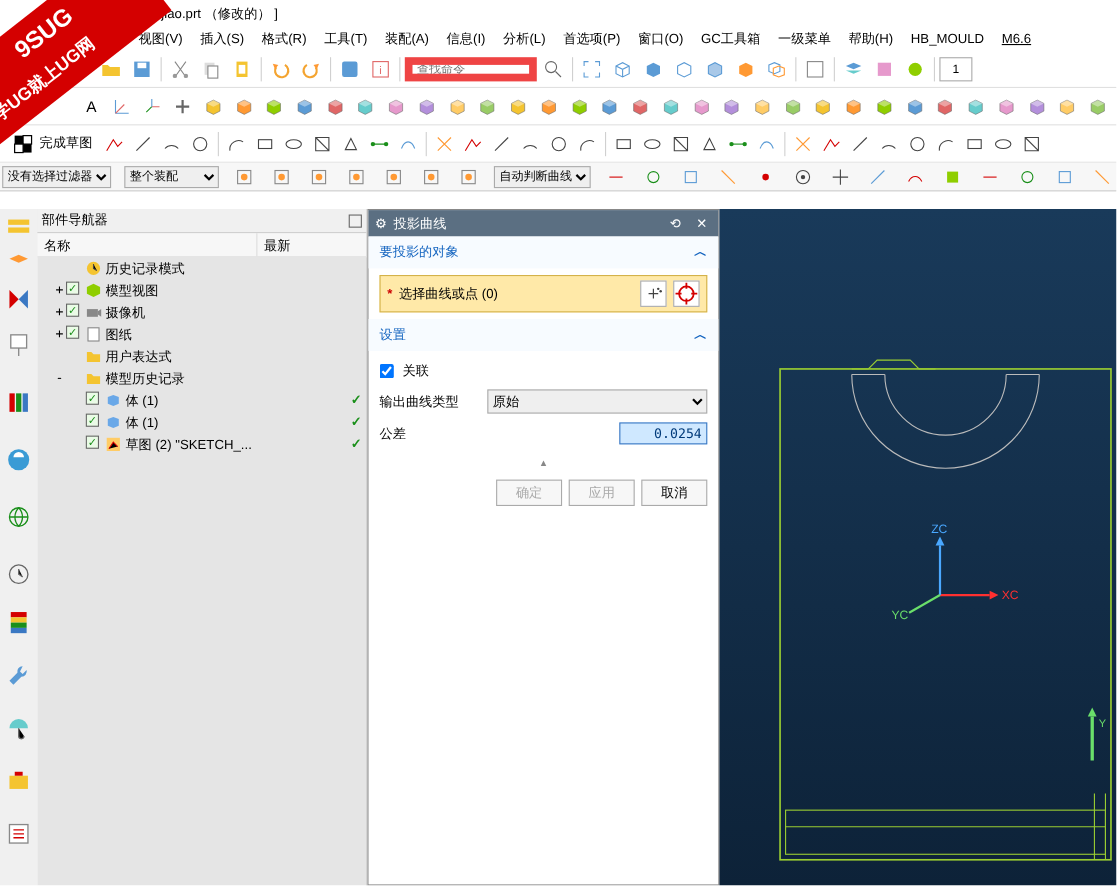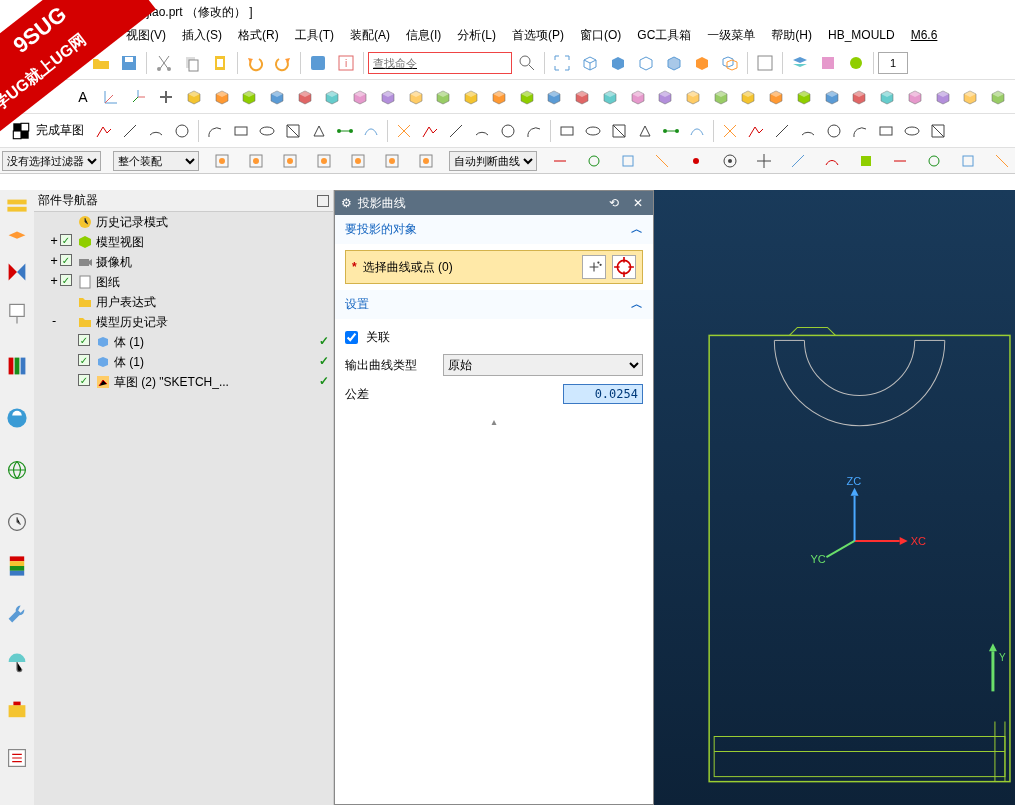--- a/index.html
+++ b/index.html
@@ -17,21 +17,21 @@
 
 .menubar { height: 22px; display: flex; align-items: center; padding-left: 120px; gap: 4px; font-size: 12px; }
 .menubar span { padding: 2px 6px; cursor: default; }
 
 
 .tbrow { height: 34px; display: flex; align-items: center; gap: 2px; padding: 2px 4px; border-bottom: 1px solid #e0e0e0; }
 .tbrow.r2 { padding-left: 70px; }
 .tico { width: 26px; height: 26px; display: inline-flex; align-items: center; justify-content: center; border: 1px solid transparent; border-radius: 3px; }
 .tico svg { width: 20px; height: 20px; }
 .tsep { width: 1px; height: 22px; background: #d0d0d0; margin: 0 2px; }
-.tsearch { width: 144px; height: 22px; border: 1px solid #ef4444; font-size: 11px; padding: 0 4px; text-decoration: underline; }
+.tsearch { width: 120px; height: 22px; border: 7px solid #ef4444; font-size: 11px; padding: 0 4px; }
 .tnum { width: 30px; height: 22px; border: 1px solid #aaa; font-size: 11px; text-align: center; }
 
 
 .tc-y { fill: #f4c430; }
 .tc-o { fill: #ff9933; }
 .tc-b { fill: #5b9bd5; }
 .tc-g { fill: #8fce00; }
 .tc-gr { fill: #999; }
 .tc-pk { fill: #e699cc; }
 .tc-cn { fill: #66cccc; }
@@ -843,20 +843,24 @@
           <rect fill="#fff" stroke="#888" x="3" y="3" width="14" height="14"></rect>
           <path stroke="#d40000" d="M6 7h8M6 10h8M6 13h8"></path>
         </svg>
       </span>
   </div>
 
   <div class="nav">
     <div class="nav-hdr">
       <span>部件导航器</span>
       <span class="sq"></span>
+    </div>
+    <div class="nav-cols">
+      <div class="c1">名称</div>
+      <div>最新</div>
     </div>
     <div class="nav-tree" id="nav-tree">
         <div class="trow">
           <span class="pad" style="width:12px"></span>
           <span class="exp">&nbsp;</span>
           <span style="width:14px"></span>
           <span class="ico"><svg viewBox="0 0 16 16">
               <circle fill="#f4c430" cx="8" cy="8" r="6"></circle>
               <path stroke="#444" d="M8 4v4l3 2"></path>
             </svg></span>
@@ -994,20 +998,25 @@
           <label>输出曲线类型</label>
           <select><option>原始</option></select>
         </div>
         <div class="setrow">
           <label>公差</label>
           <span style="flex:1"></span>
           <input type="text" value="0.0254" style="">
         </div>
       </div>
       <div class="dlg-divider">▴</div>
+      <div class="dlg-btns">
+        <button disabled="">确定</button>
+        <button disabled="">应用</button>
+        <button>取消</button>
+      </div>
     </div>
 
     <div class="viewport">
       <svg class="vp-svg" viewBox="0 0 360 615">
 
         <rect x="55" y="145" width="300" height="445" fill="none" stroke="#9acd32" stroke-width="1.5"></rect>
         <rect x="60" y="545" width="290" height="40" fill="none" stroke="#9acd32"></rect>
         <line x1="340" y1="530" x2="340" y2="590" stroke="#9acd32"></line>
         <line x1="350" y1="530" x2="350" y2="590" stroke="#9acd32"></line>
         <line x1="60" y1="560" x2="350" y2="560" stroke="#9acd32"></line>

